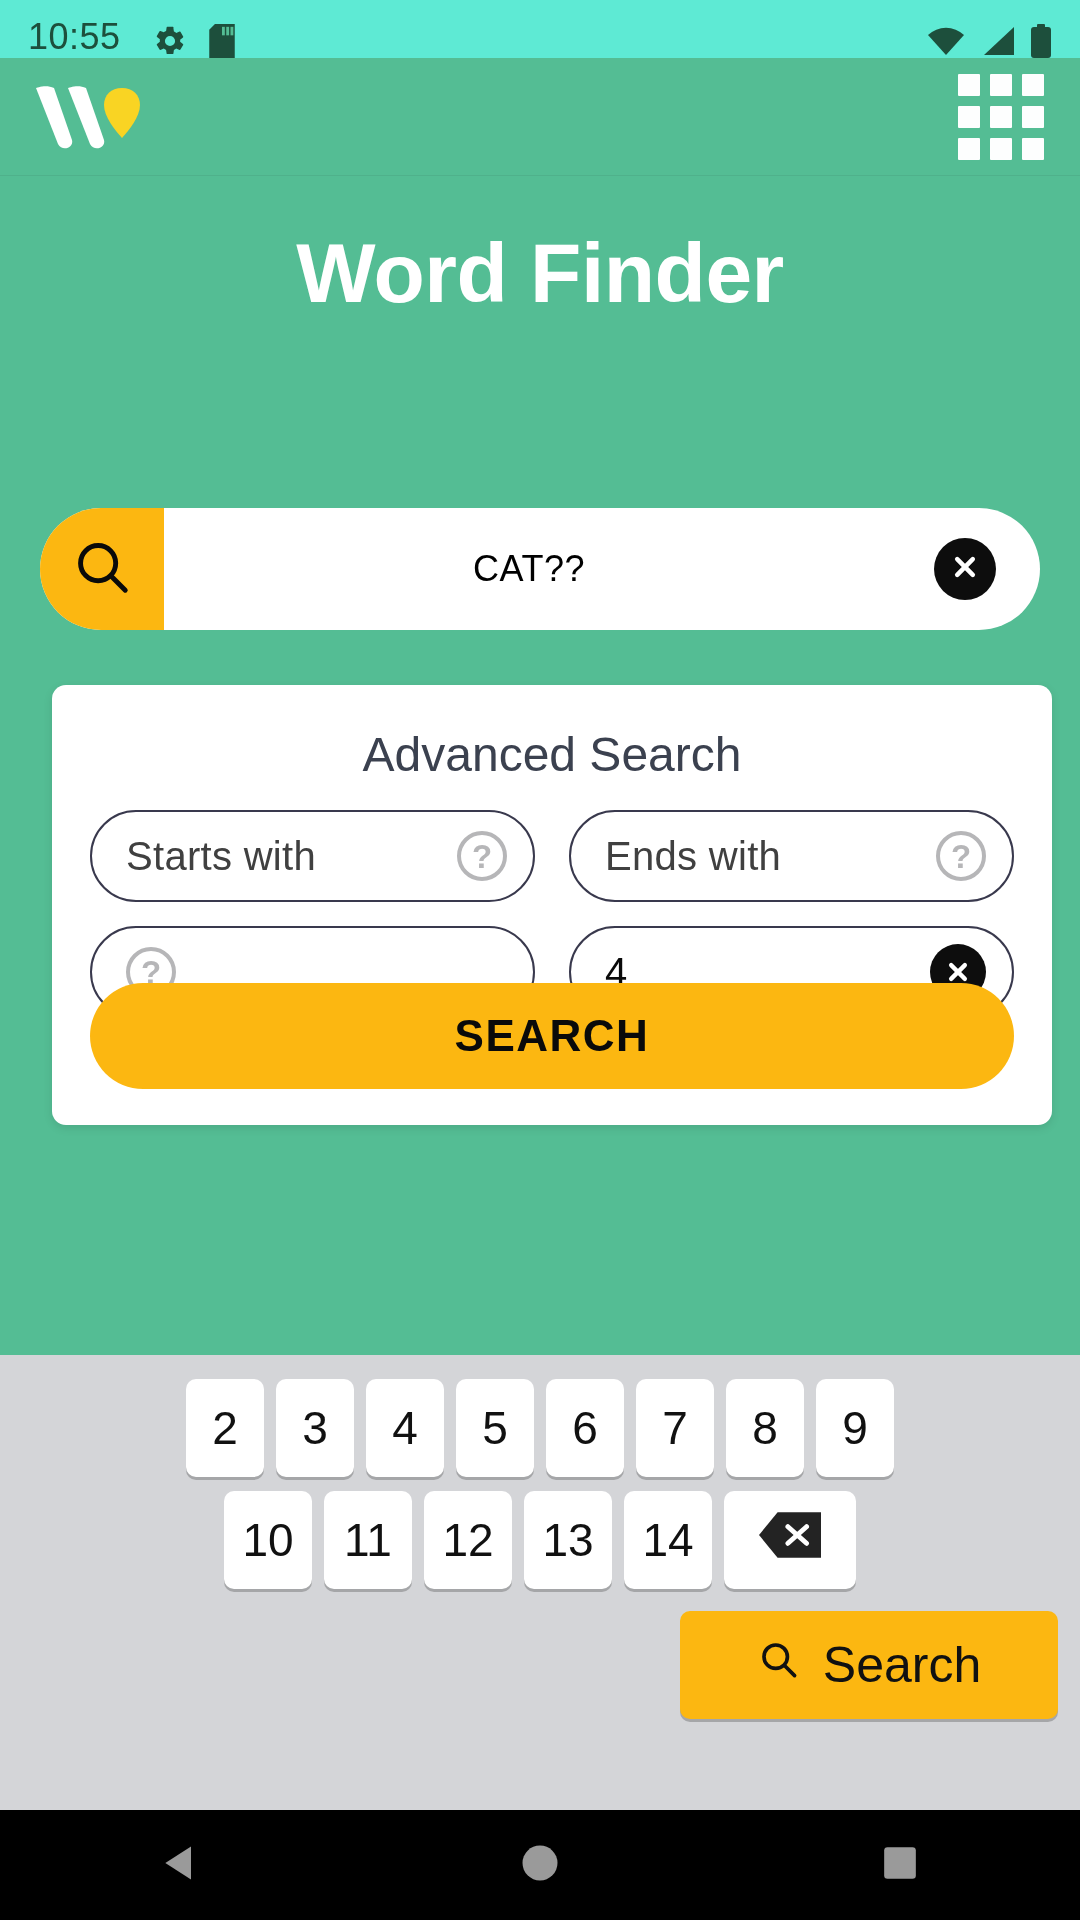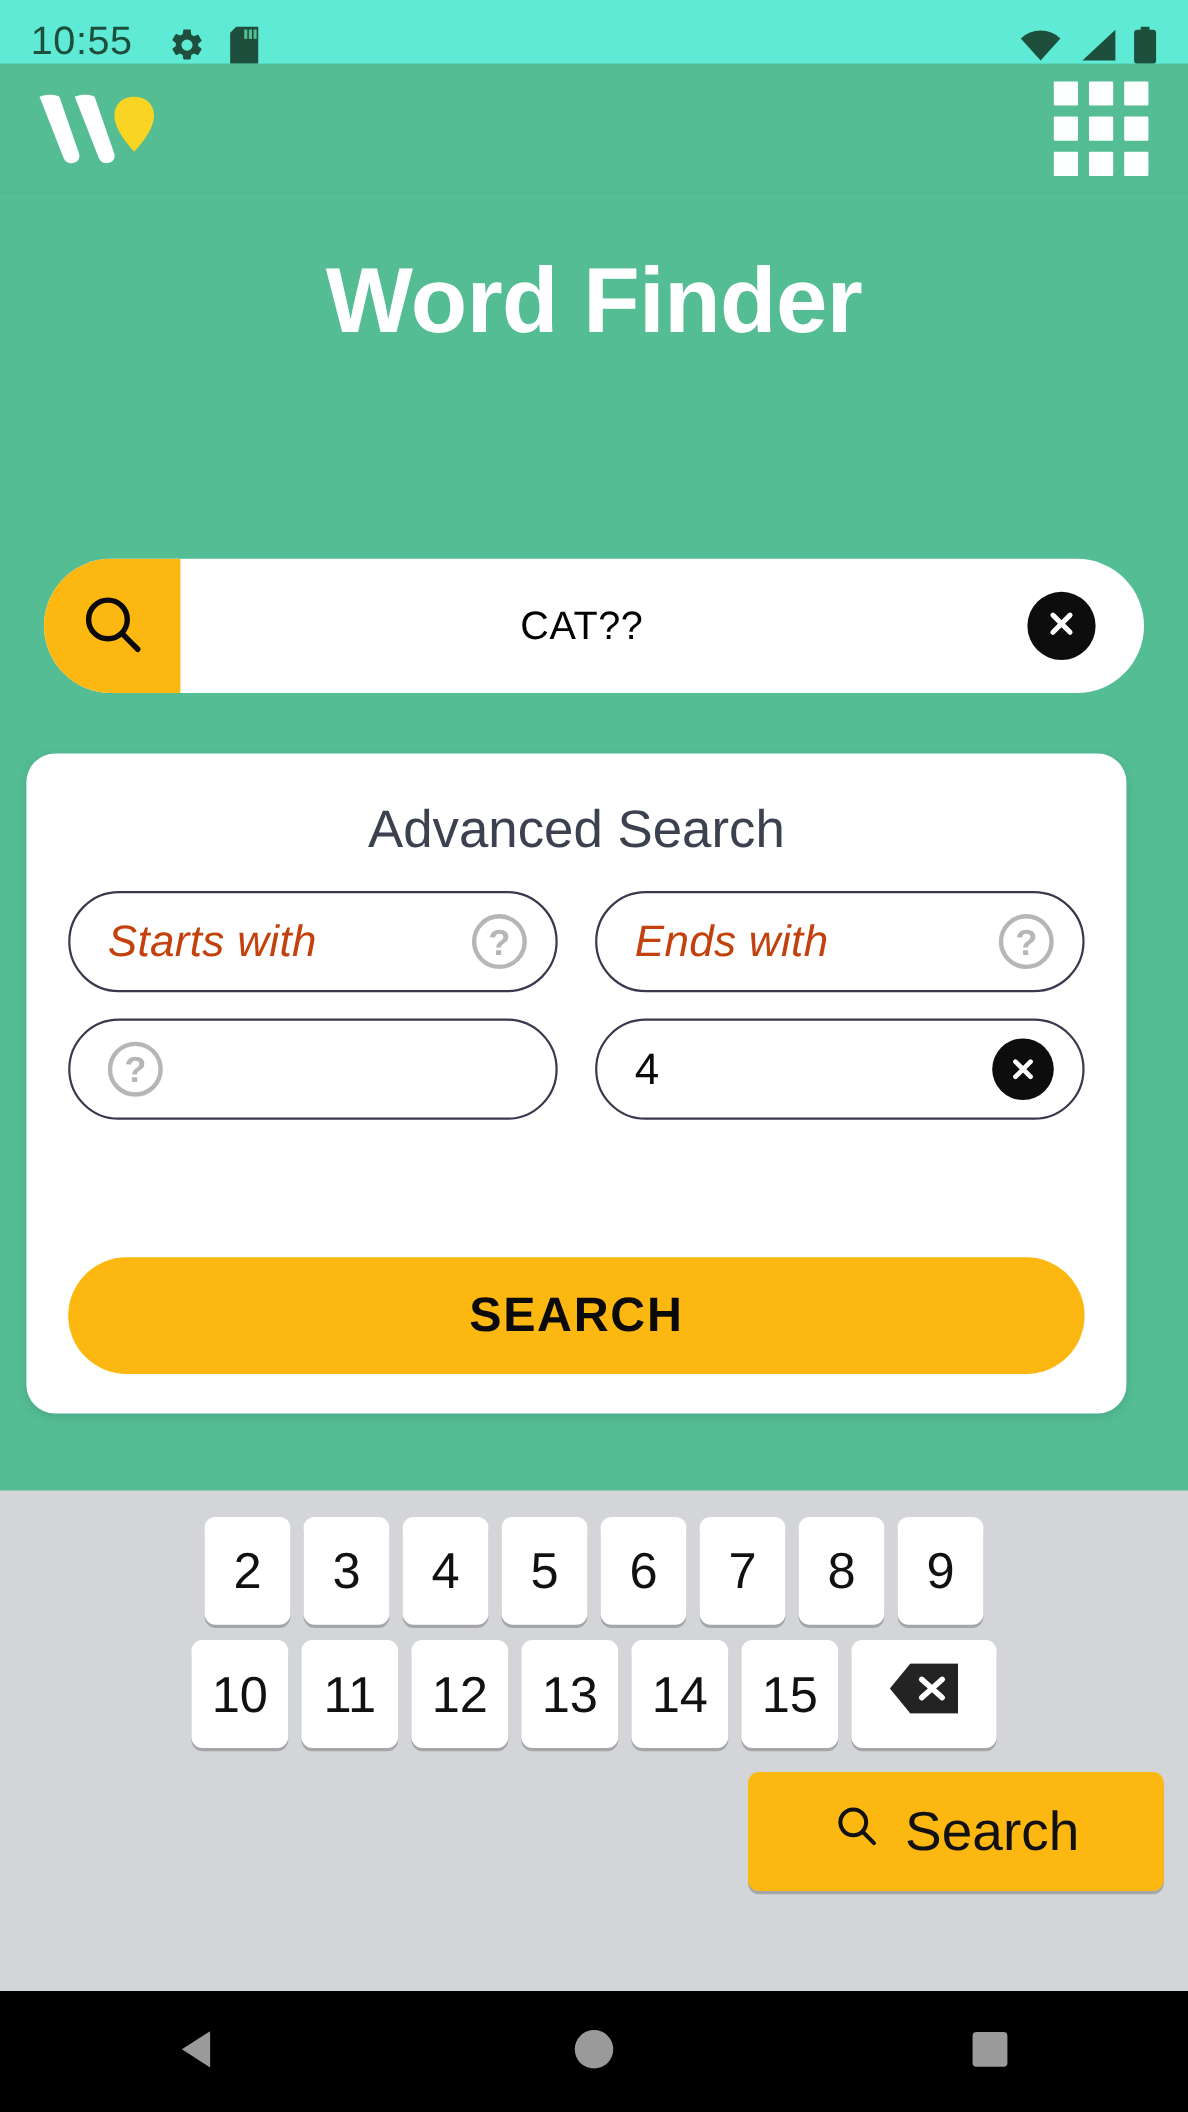--- a/index.html
+++ b/index.html
@@ -69,39 +69,39 @@
     padding-right:40px;
   }
   .clear-btn {
     flex:0 0 auto; margin-right:44px;
     width:62px; height:62px; border-radius:50%;
     background:#0d0d0d; display:flex; align-items:center; justify-content:center;
   }
 
   
   .adv-card {
-    position:absolute; top:508px; left:24px;
-    width:1000px; height:600px;
-    background:#ffffff; border-radius:26px;
+    position:absolute; top:508px; left:52px;
+    width:1000px; height:440px;
+    background:#ffffff; border-radius:14px;
     box-shadow:0 3px 10px rgba(0,0,0,0.10);
   }
   .adv-title {
     text-align:center; font-size:48px; color:#3b414f;
     padding-top:42px; font-weight:400;
   }
   .adv-rows { padding:28px 38px 0 38px; }
   .adv-row { display:flex; gap:34px; margin-bottom:24px; }
   .adv-field {
     flex:1 1 0; height:92px;
     border:2.5px solid #39394d; border-radius:46px;
     display:flex; align-items:center;
     padding:0 26px 0 34px;
   }
   .adv-field .ph {
-    flex:1 1 auto; font-size:40px; color:#c2410c; letter-spacing:0.3px;font-style:italic;
+    flex:1 1 auto; font-size:40px; color:#404040; letter-spacing:0.3px;
   }
   .adv-field .val {
     flex:1 1 auto; font-size:40px; color:#0a0a0a;
   }
   .help-icon {
     flex:0 0 auto; width:50px; height:50px; border-radius:50%;
     border:4px solid #b6b6b8; color:#b6b6b8;
     display:flex; align-items:center; justify-content:center;
     font-size:33px; font-weight:bold; line-height:1;
   }
@@ -291,21 +291,20 @@
       <div class="key num1">8</div>
       <div class="key num1">9</div>
     </div>
 
     <div class="kb-row r2">
       <div class="key num2">10</div>
       <div class="key num2">11</div>
       <div class="key num2">12</div>
       <div class="key num2">13</div>
       <div class="key num2">14</div>
-      <div class="key num2">15</div>
       <div class="key bksp">
         <span>
           <svg width="62" height="46" viewBox="0 0 30 22" fill="#232323">
             <path d="M9 0 H30 V22 H9 L0 11 Z"></path>
             <g stroke="#ffffff" stroke-width="2.4" stroke-linecap="round">
               <line x1="14" y1="7" x2="23" y2="15"></line>
               <line x1="23" y1="7" x2="14" y2="15"></line>
             </g>
           </svg>
         </span>

